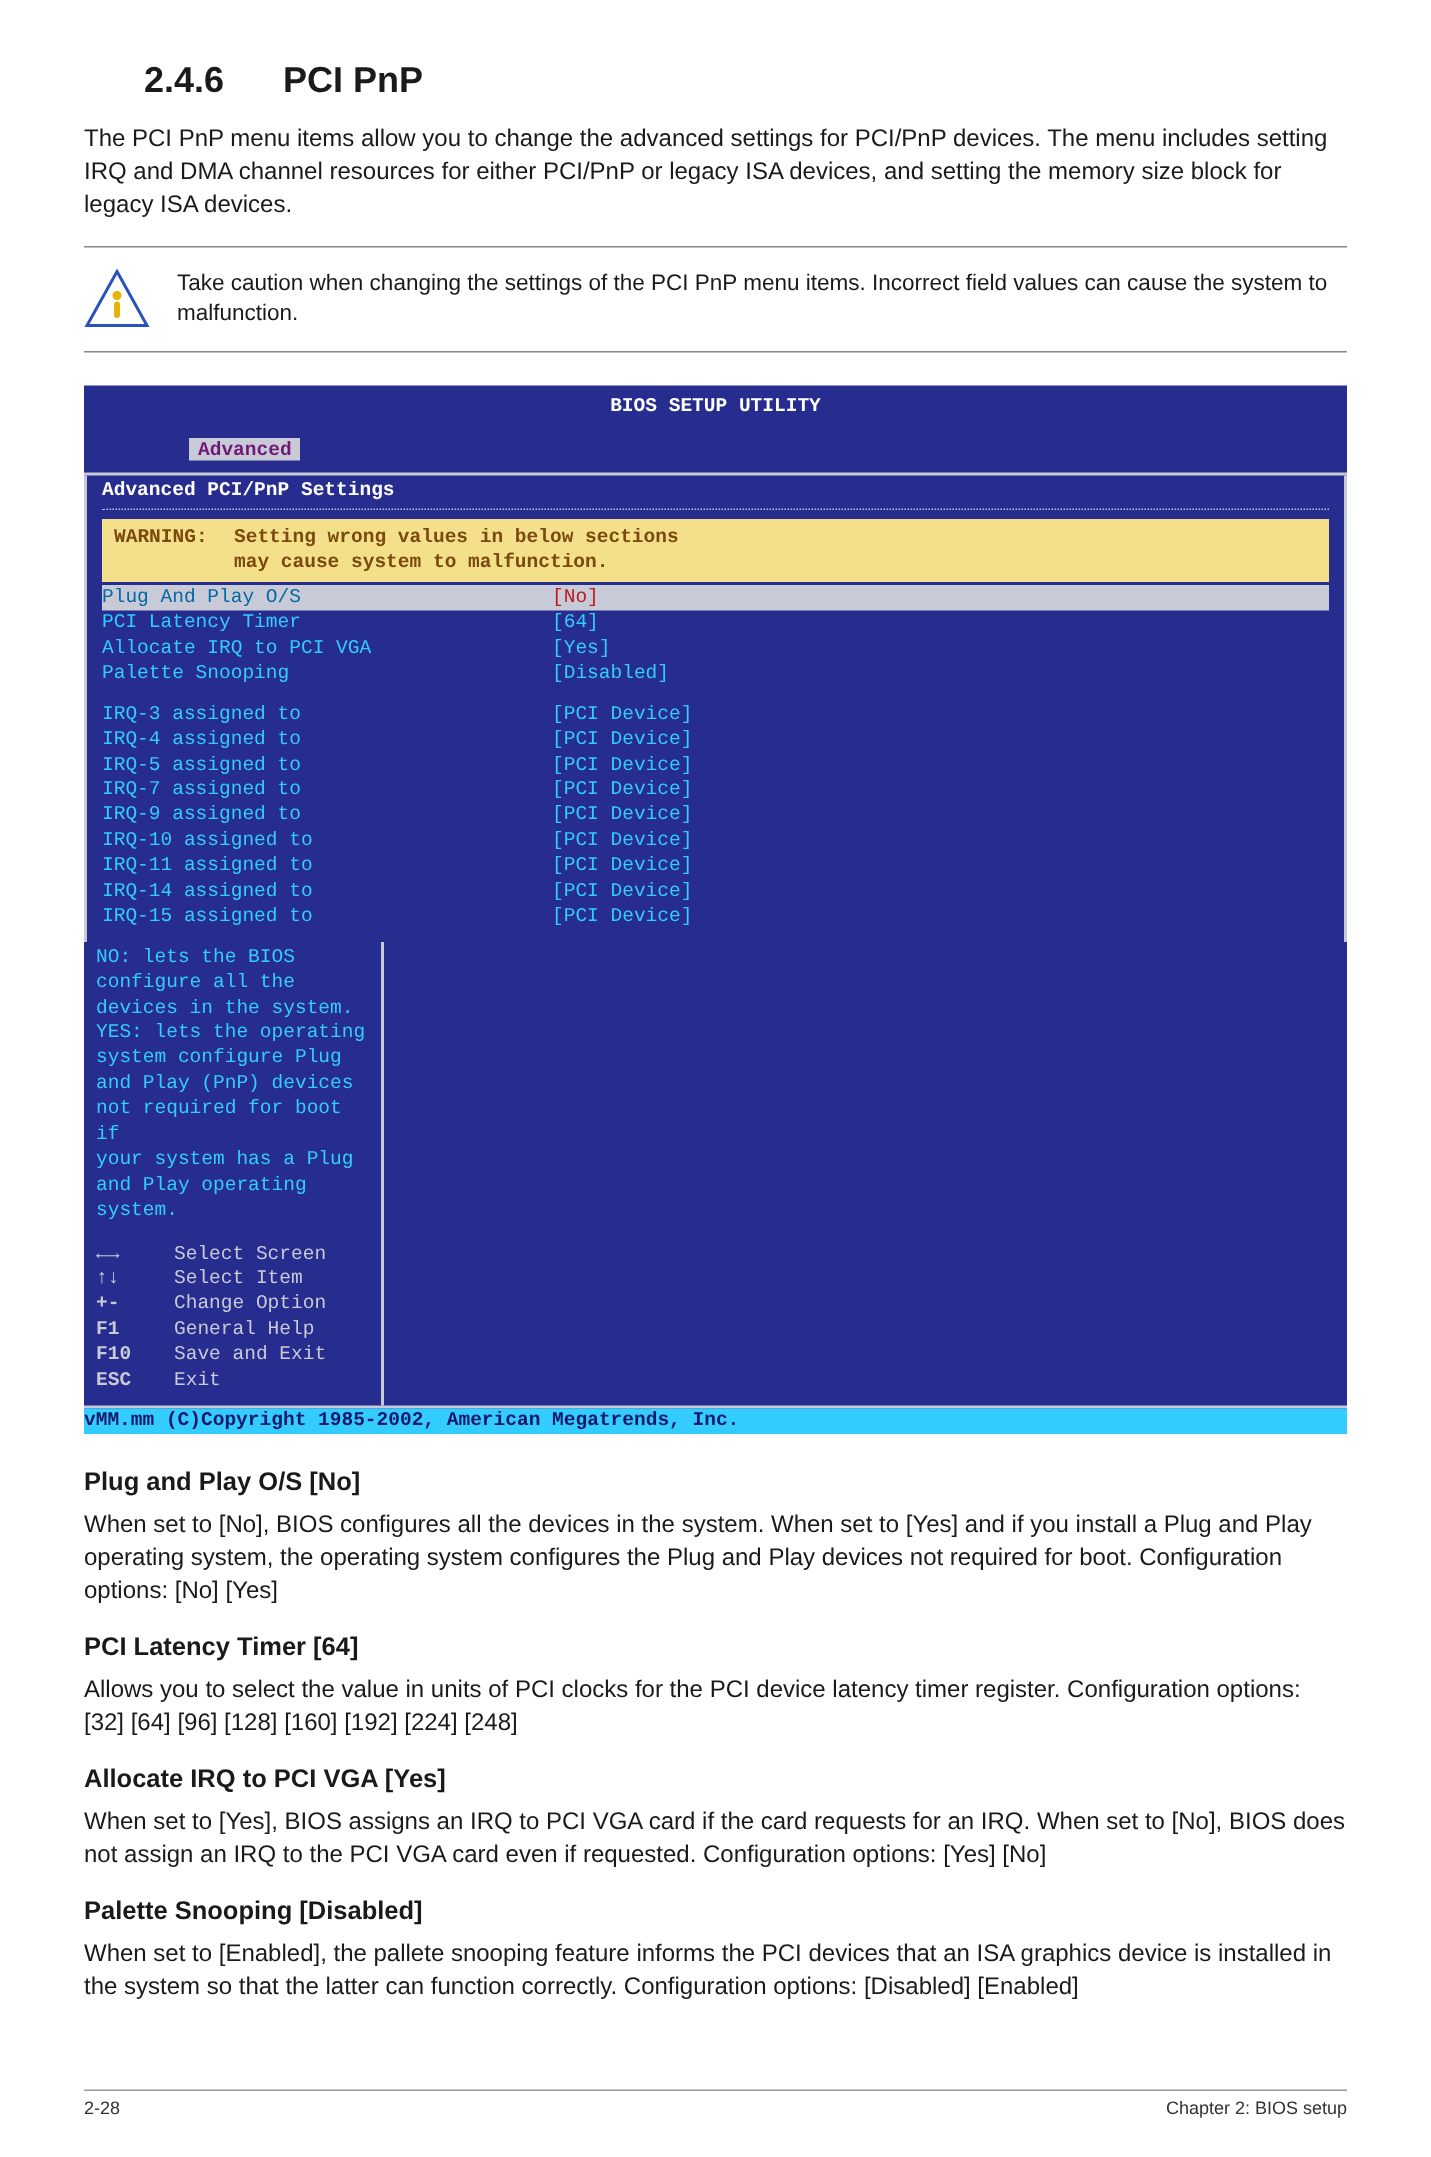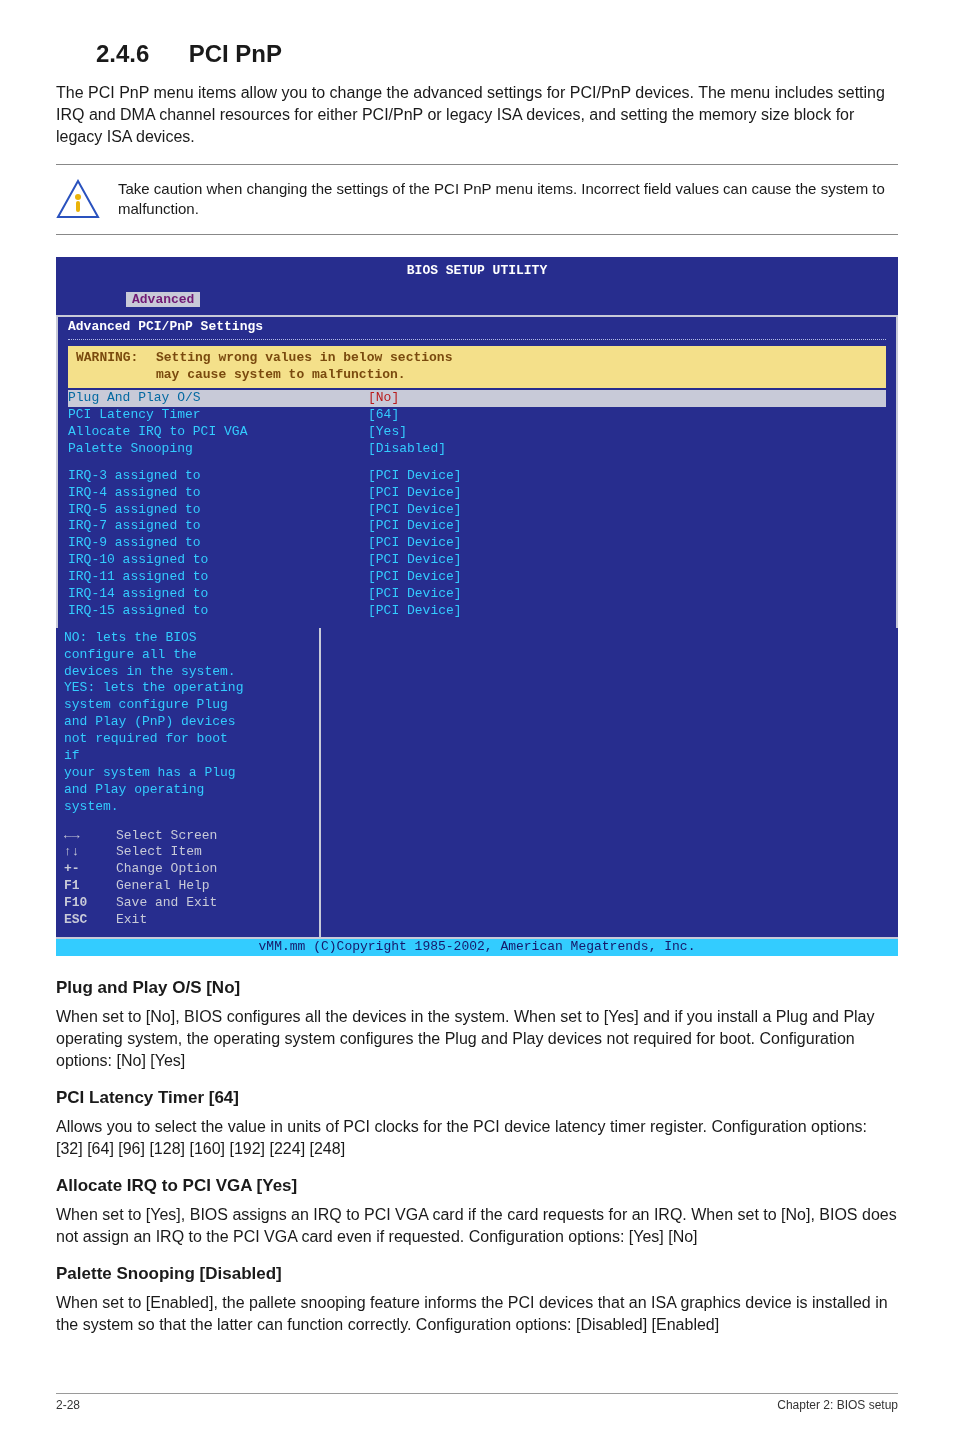--- a/index.html
+++ b/index.html
@@ -8,34 +8,34 @@
     h2.section .num { display: inline-block; min-width: 86px; margin-left: 40px; }
     p.body { font-size: 16px; line-height: 1.38; margin-bottom: 16px; }
     .callout { display: flex; gap: 18px; padding: 14px 0; border-top: 1px solid #888; border-bottom: 1px solid #888; margin: 12px 0 22px; align-items: flex-start; }
     .callout svg { flex: 0 0 auto; }
     .callout-text { font-size: 15px; line-height: 1.35; }
     .bios { background: #272d8e; color: #fff; font-family: "Courier New", monospace; font-size: 13px; line-height: 1.3; margin-bottom: 22px; }
     .bios-title { color: #fff; font-weight: bold; text-align: center; padding: 6px 0; font-size: 13px; }
     .bios-title .inv { background: #c8cad8; color: #701a75; padding: 0 6px; }
     .bios-body { display: flex; border-top: 2px solid #c8cad8; border-bottom: 2px solid #c8cad8; flex-direction: column; }
     .bios-left { flex: 1 1 auto; padding: 2px 10px 8px; border-left: 2px solid #c8cad8; border-right: 2px solid #c8cad8; }
-    .bios-right { width: 265px; padding: 2px 8px 8px; border-right: 2px solid #c8cad8; color: #33ccff; }
+    .bios-right { width: 200px; padding: 2px 8px 8px; border-right: 2px solid #c8cad8; color: #33ccff; }
     .bios-heading { color: #fff; font-weight: bold; }
     .bl-row { display: flex; }
     .bl-label { flex: 0 0 300px; }
     .bl-val { flex: 1; }
     .yb { background: #f4e08a; color: #7a4a0e; padding: 4px 8px; margin: 4px 0 2px; font-weight: bold; display: block; }
     .yb .yrow { display: flex; }
     .yb .ylab { flex: 0 0 80px; }
     .cyan { color: #33ccff; }
     .dotted { border-top: 1px dotted #b8bfe8; margin: 4px 0 6px; }
     .bios-help { color: #c8cad8; margin-top: 12px; }
     .bios-help .hrow { display: flex; gap: 14px; }
     .bios-help .hk { width: 38px; font-weight: bold; }
-    .bios-foot { background: #33ccff; color: #16186a; text-align: center; font-weight: normal; font-family: "Courier New", monospace; font-size: 13px; padding: 0; }
+    .bios-foot { background: #33ccff; color: #16186a; font-weight: bold; font-family: "Courier New", monospace; font-size: 13px; padding: 0; }
     h3.sub { font-size: 17px; font-weight: bold; margin-top: 10px; margin-bottom: 8px; }
     .page-footer { display: flex; justify-content: space-between; border-top: 1px solid #9a9a9a; margin-top: 56px; padding-top: 4px; font-size: 12px; color: #333; }
   </style>
 </head>
 <body>
 
 <h2 class="section">
   <span class="num">2.4.6</span>
   <span>PCI PnP</span>
 </h2>

